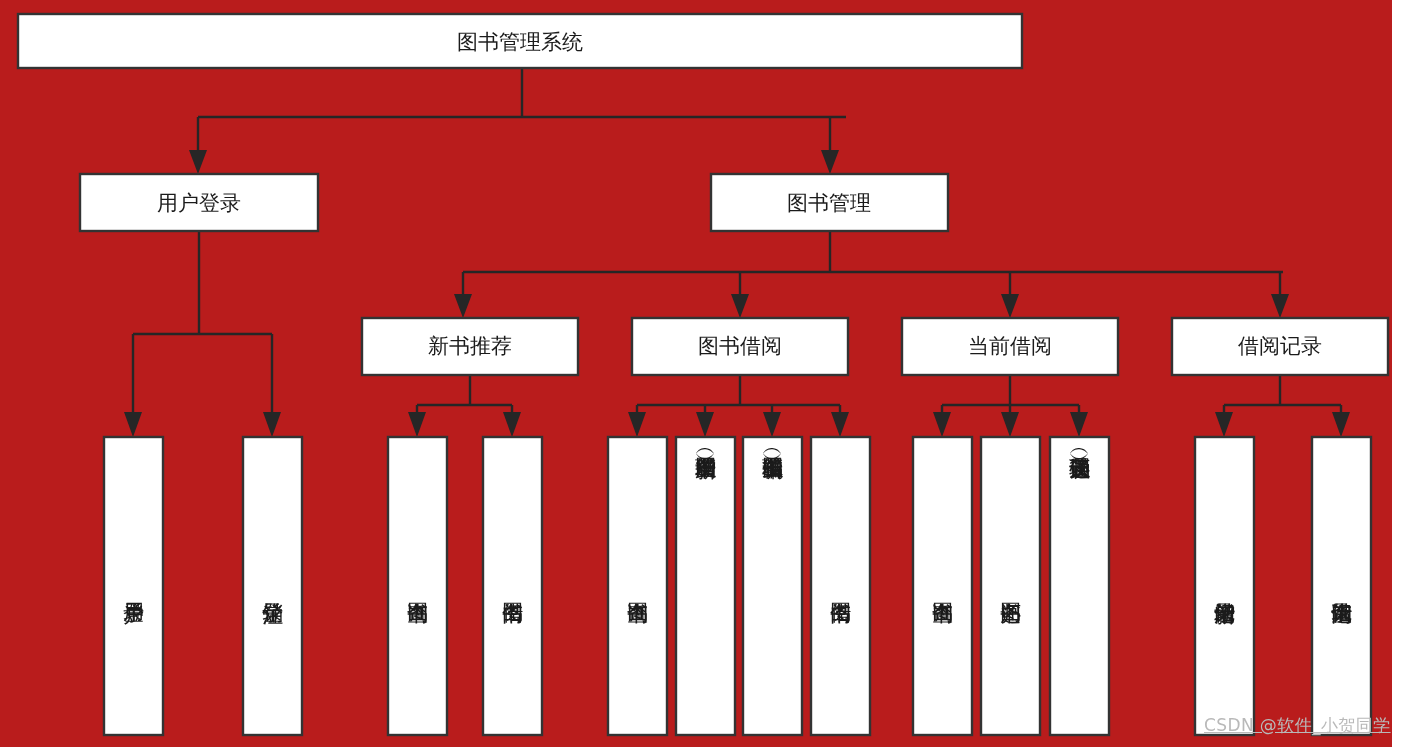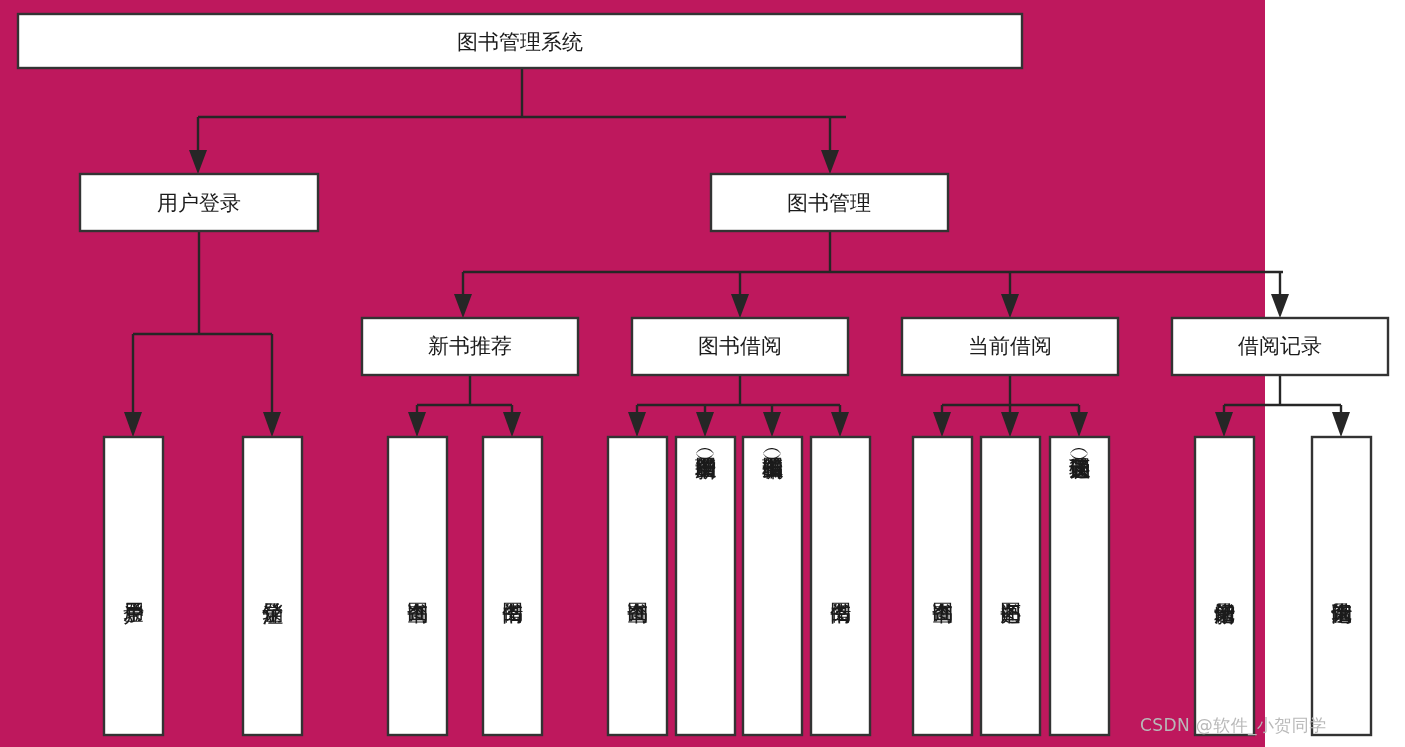--- a/index.html
+++ b/index.html
@@ -8,23 +8,23 @@
     background: #ffffff;
   }
   body {
     width: 1405px;
     height: 747px;
     font-family: "DejaVu Sans", "Liberation Sans", sans-serif;
     overflow: hidden;
   }
   #diagram-root {
     position: relative;
-    width: 1265px;
+    width: 1392px;
     height: 747px;
-    background: #be185d;
+    background: #b91c1c;
   }
   svg.tree {
     position: absolute;
     left: 0;
     top: 0;
     width: 1405px;
     height: 747px;
     display: block;
   }
   .node-box {
@@ -244,15 +244,15 @@
     <span class="node-label-v" style="padding-top:4px;">确认归还（管理员）</span>
   </div>
 
   <div class="vlabel-wrap" style="left:1195px; top:437px; width:59px; height:298px;">
     <span class="node-label-v">新增借阅记录</span>
   </div>
   <div class="vlabel-wrap" style="left:1312px; top:437px; width:59px; height:298px;">
     <span class="node-label-v">查询借阅记录</span>
   </div>
 
-  <div class="watermark" style="left:1140px; top:714px;">CSDN @软件_小贺同学</div>
+  <div class="watermark" style="left:1204px; top:714px;text-decoration:underline;">CSDN @软件_小贺同学</div>
 
 </div>
 
 </body></html>

